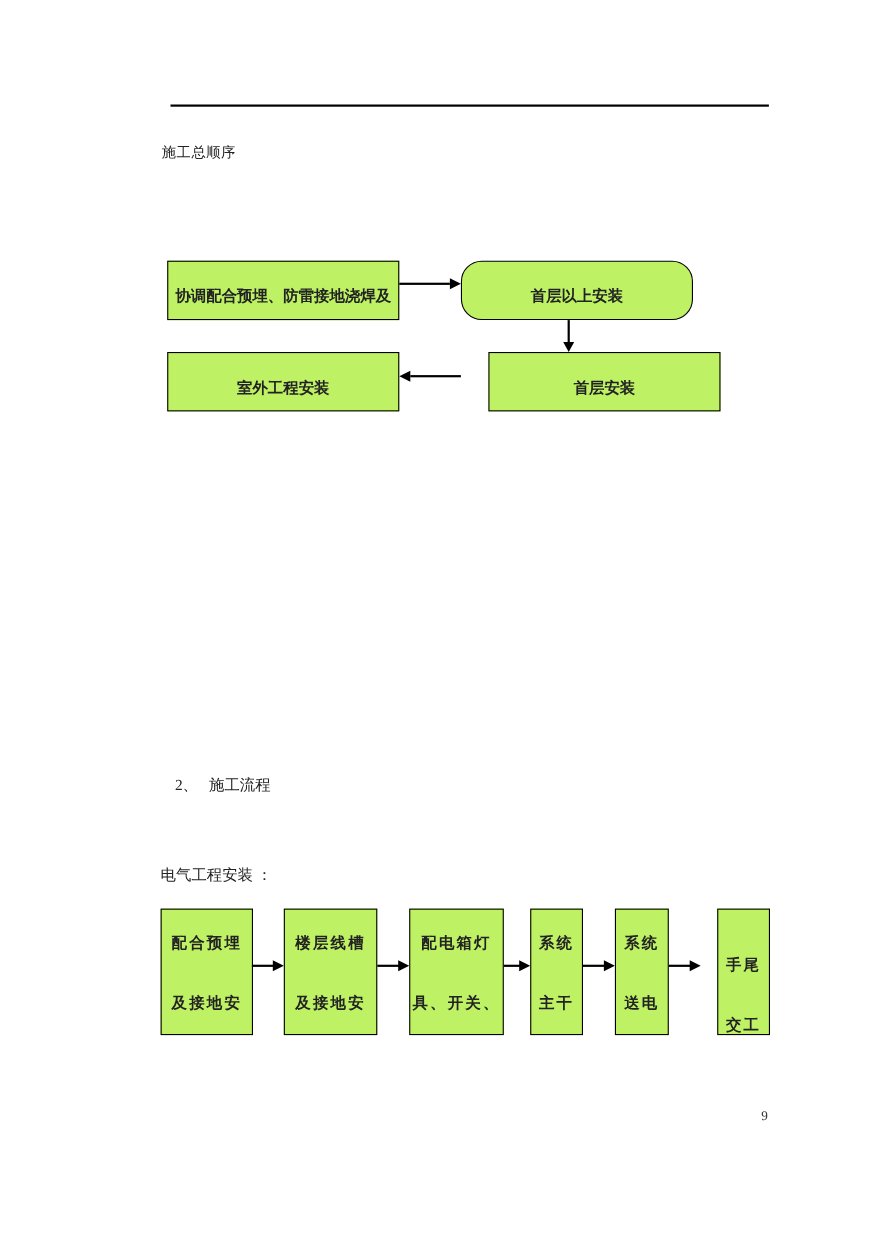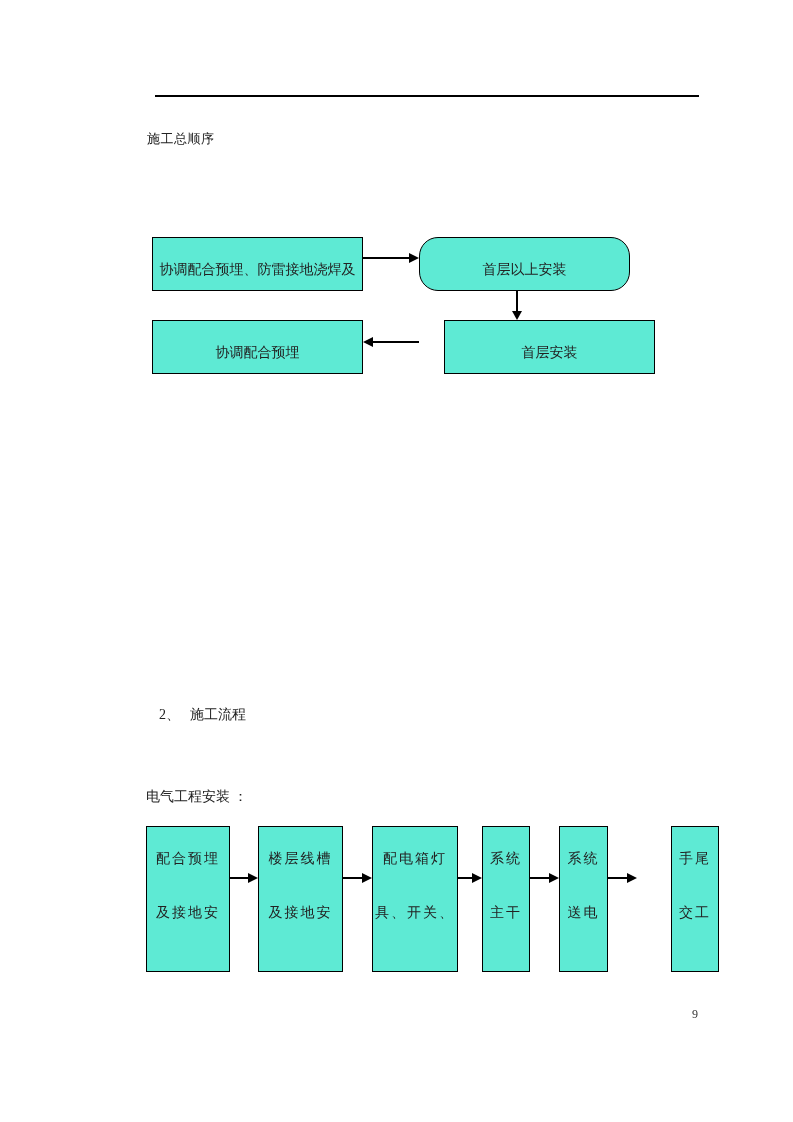--- a/index.html
+++ b/index.html
@@ -34,58 +34,59 @@
   .sec2     { left: 145px; top: 692px; font-size: 14px; }
   .sec2 .section-num { margin-right: 10px; }
   .subsect  { left: 146px; top: 789px; font-size: 14px; }
   .pagenum  { left: 692px; top: 1008px; font-size: 12px; color: #333333; }
 
   
   .fc-box {
     position: absolute;
     box-sizing: border-box;
     border: 1.5px solid #000000;
-    background: #5eead4;
+    background: #bef264;
     display: flex;
     align-items: center;
     justify-content: center;
     text-align: center;
     color: #222222;
+    font-weight: bold;
   }
 
   
   .f1 {
     font-size: 14px;
     padding-top: 12px;
     height: 54px;
     width: 211px;
   }
   .f1.b1 { left: 152px; top: 237px; }
   .f1.b2 { left: 419px; top: 237px; border-radius: 19px; }
   .f1.b3 { left: 444px; top: 320px; }
   .f1.b4 { left: 152px; top: 320px; }
 
   
   .f2 {
     top: 826px;
-    height: 146px;
+    height: 115px;
     flex-direction: column;
     justify-content: flex-start;
     padding-top: 25px;
     row-gap: 40px;
     font-size: 14px;
     letter-spacing: 2px;
   }
   .f2 .bline { white-space: nowrap; line-height: 1; }
   .f2.bA { left: 146px; width: 84px; }
   .f2.bB { left: 258px; width: 85px; }
   .f2.bC { left: 372px; width: 86px; }
   .f2.bD { left: 482px; width: 48px; }
   .f2.bE { left: 559px; width: 49px; }
-  .f2.bF { left: 671px; width: 48px; }
+  .f2.bF { left: 652px; width: 48px; justify-content: flex-end; }
 
   
   .aline-h { position: absolute; height: 2px; background: #000000; }
   .aline-v { position: absolute; width: 2px;  background: #000000; }
   .ahead-r {
     position: absolute; width: 0; height: 0;
     border-left: 10px solid #000000;
     border-top: 5px solid transparent;
     border-bottom: 5px solid transparent;
   }
@@ -115,21 +116,21 @@
     <div class="fc-box f1 b1">
       <span>协调配合预埋、防雷接地浇焊及</span>
     </div>
     <div class="fc-box f1 b2">
       <span>首层以上安装</span>
     </div>
     <div class="fc-box f1 b3">
       <span>首层安装</span>
     </div>
     <div class="fc-box f1 b4">
-      <span>协调配合预埋</span>
+      <span>室外工程安装</span>
     </div>
 
     <div>
       <div class="aline-h" style="left:363px; top:257px; width:46px;"></div>
       <div class="ahead-r" style="left:409px; top:253px;"></div>
     </div>
 
     <div>
       <div class="aline-v" style="left:516px; top:291px; height:21px;"></div>
       <div class="ahead-d" style="left:512px; top:311px;"></div>

